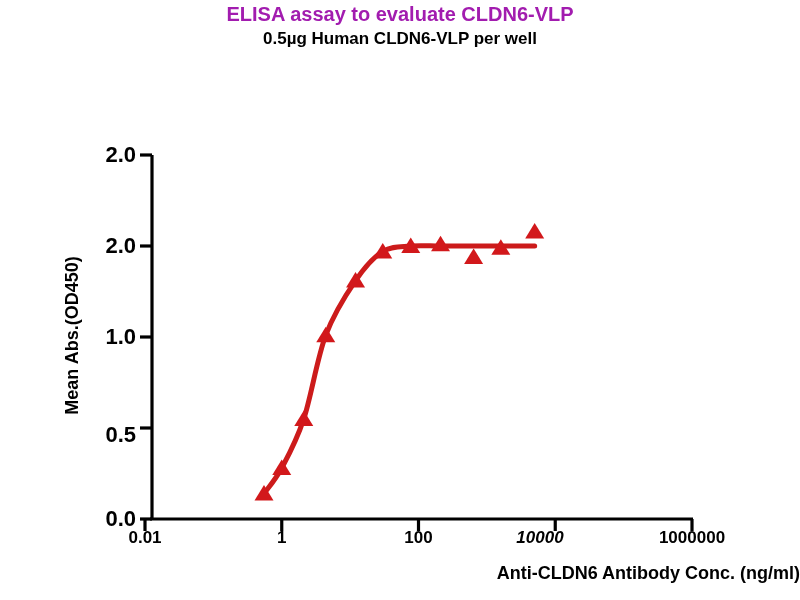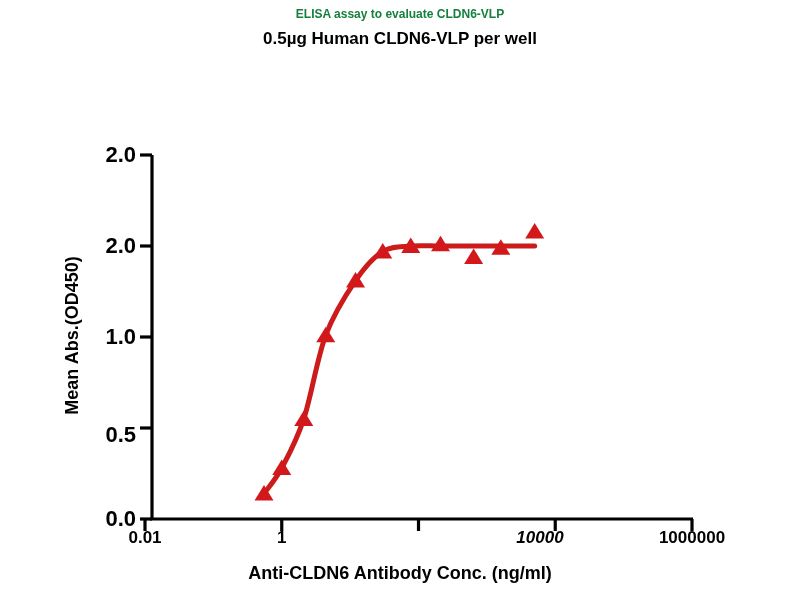--- a/index.html
+++ b/index.html
@@ -26,41 +26,41 @@
 
   
   #title-block {
     position: absolute;
     left: 0;
     top: 2px;
     width: 800px;
     text-align: center;
   }
   #chart-title {
-    font-size: 12px;
+    font-size: 20px;
     font-weight: bold;
     letter-spacing: 0px;
     line-height: 24px;
-    color: #15803d;
+    color: #a21caf;
   }
   #chart-subtitle {
     font-size: 17px;
     font-weight: bold;
     line-height: 21px;
     color: #000;
     margin-top: 2px;
   }
 
   
   #xaxis-title {
     position: absolute;
     left: 0;
     top: 563px;
     width: 800px;
-    text-align: center;
+    text-align: right;
     font-size: 18px;
     font-weight: bold;
     color: #000;
   }
   #yaxis-title {
     position: absolute;
     left: -58px;
     top: 325px;
     width: 260px;
     text-align: center;
@@ -162,20 +162,21 @@
       <div class="ytick-label" style="top: 510px;">0.0</div>
       <div class="ytick-label" style="top: 419px; margin-top: 7px;">0.5</div>
       <div class="ytick-label" style="top: 328px;">1.0</div>
       <div class="ytick-label" style="top: 237px;">2.0</div>
       <div class="ytick-label" style="top: 146px;">2.0</div>
     </div>
 
   <div id="xtick-labels">
       <div class="xtick-label" style="left: 145px;">0.01</div>
       <div class="xtick-label" style="left: 281.75px;">1</div>
+      <div class="xtick-label" style="left: 418.5px;">100</div>
       <div class="xtick-label" style="left: 540px; font-style: italic;">10000</div>
       <div class="xtick-label" style="left: 692px;">1000000</div>
     </div>
 
   <div id="xaxis-title">Anti-CLDN6 Antibody Conc. (ng/ml)</div>
   <div id="yaxis-title">Mean Abs.(OD450)</div>
 
 </div>
 
 </body></html>

